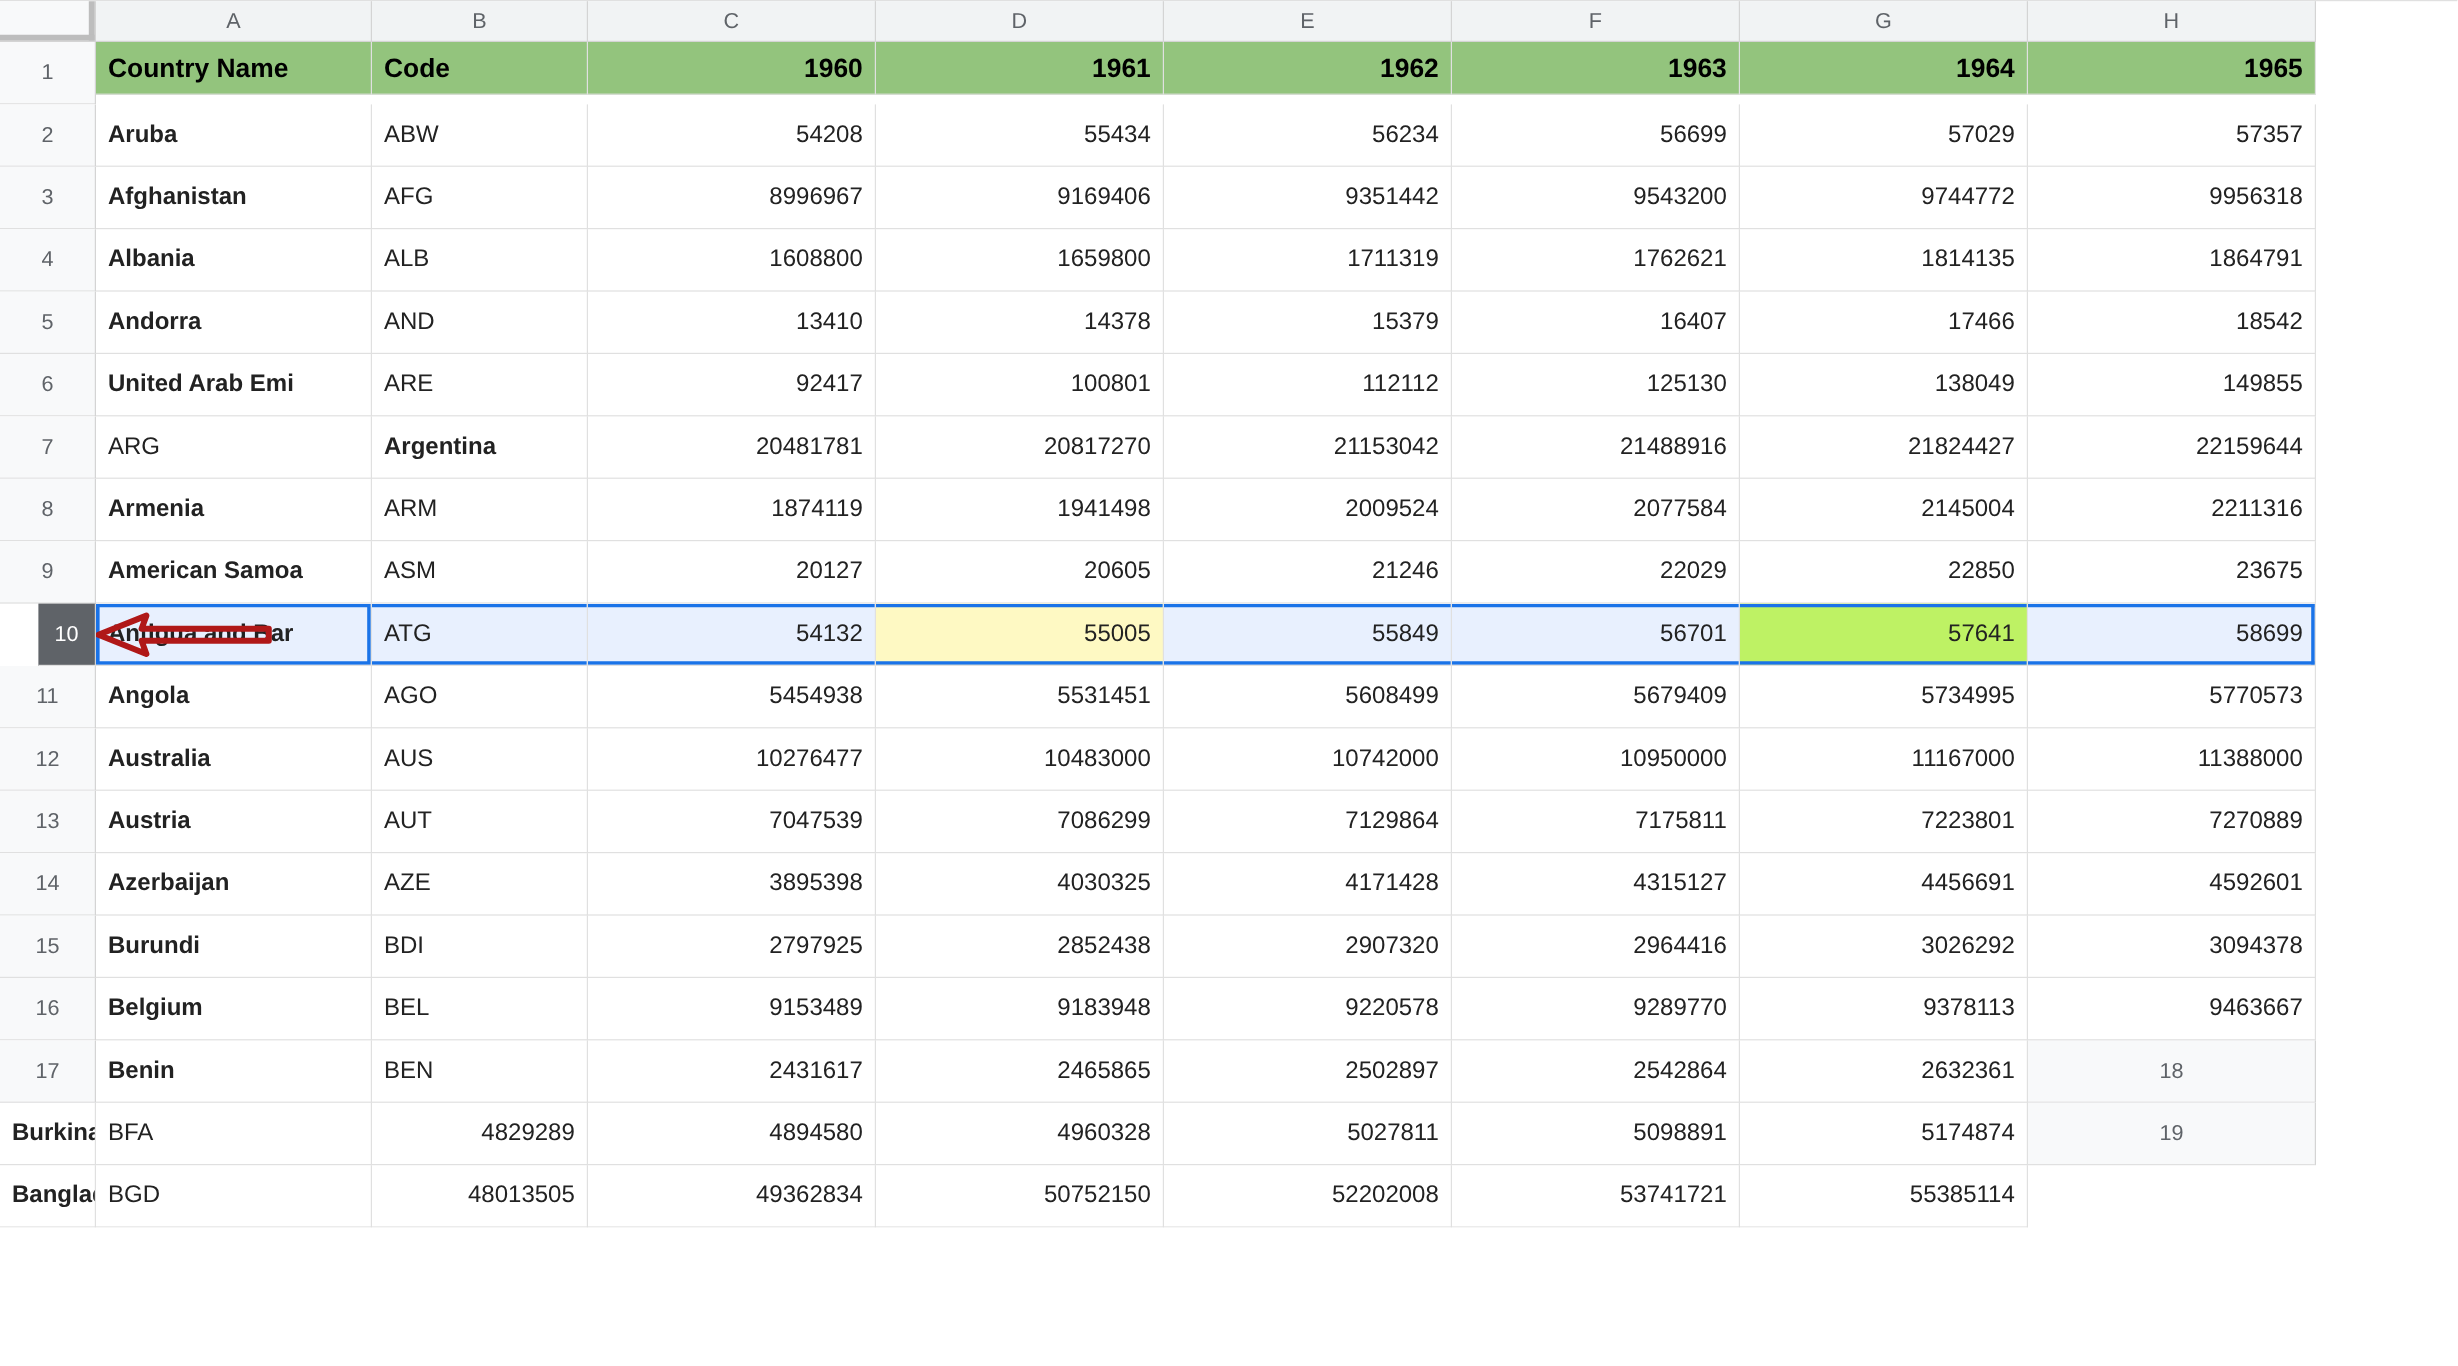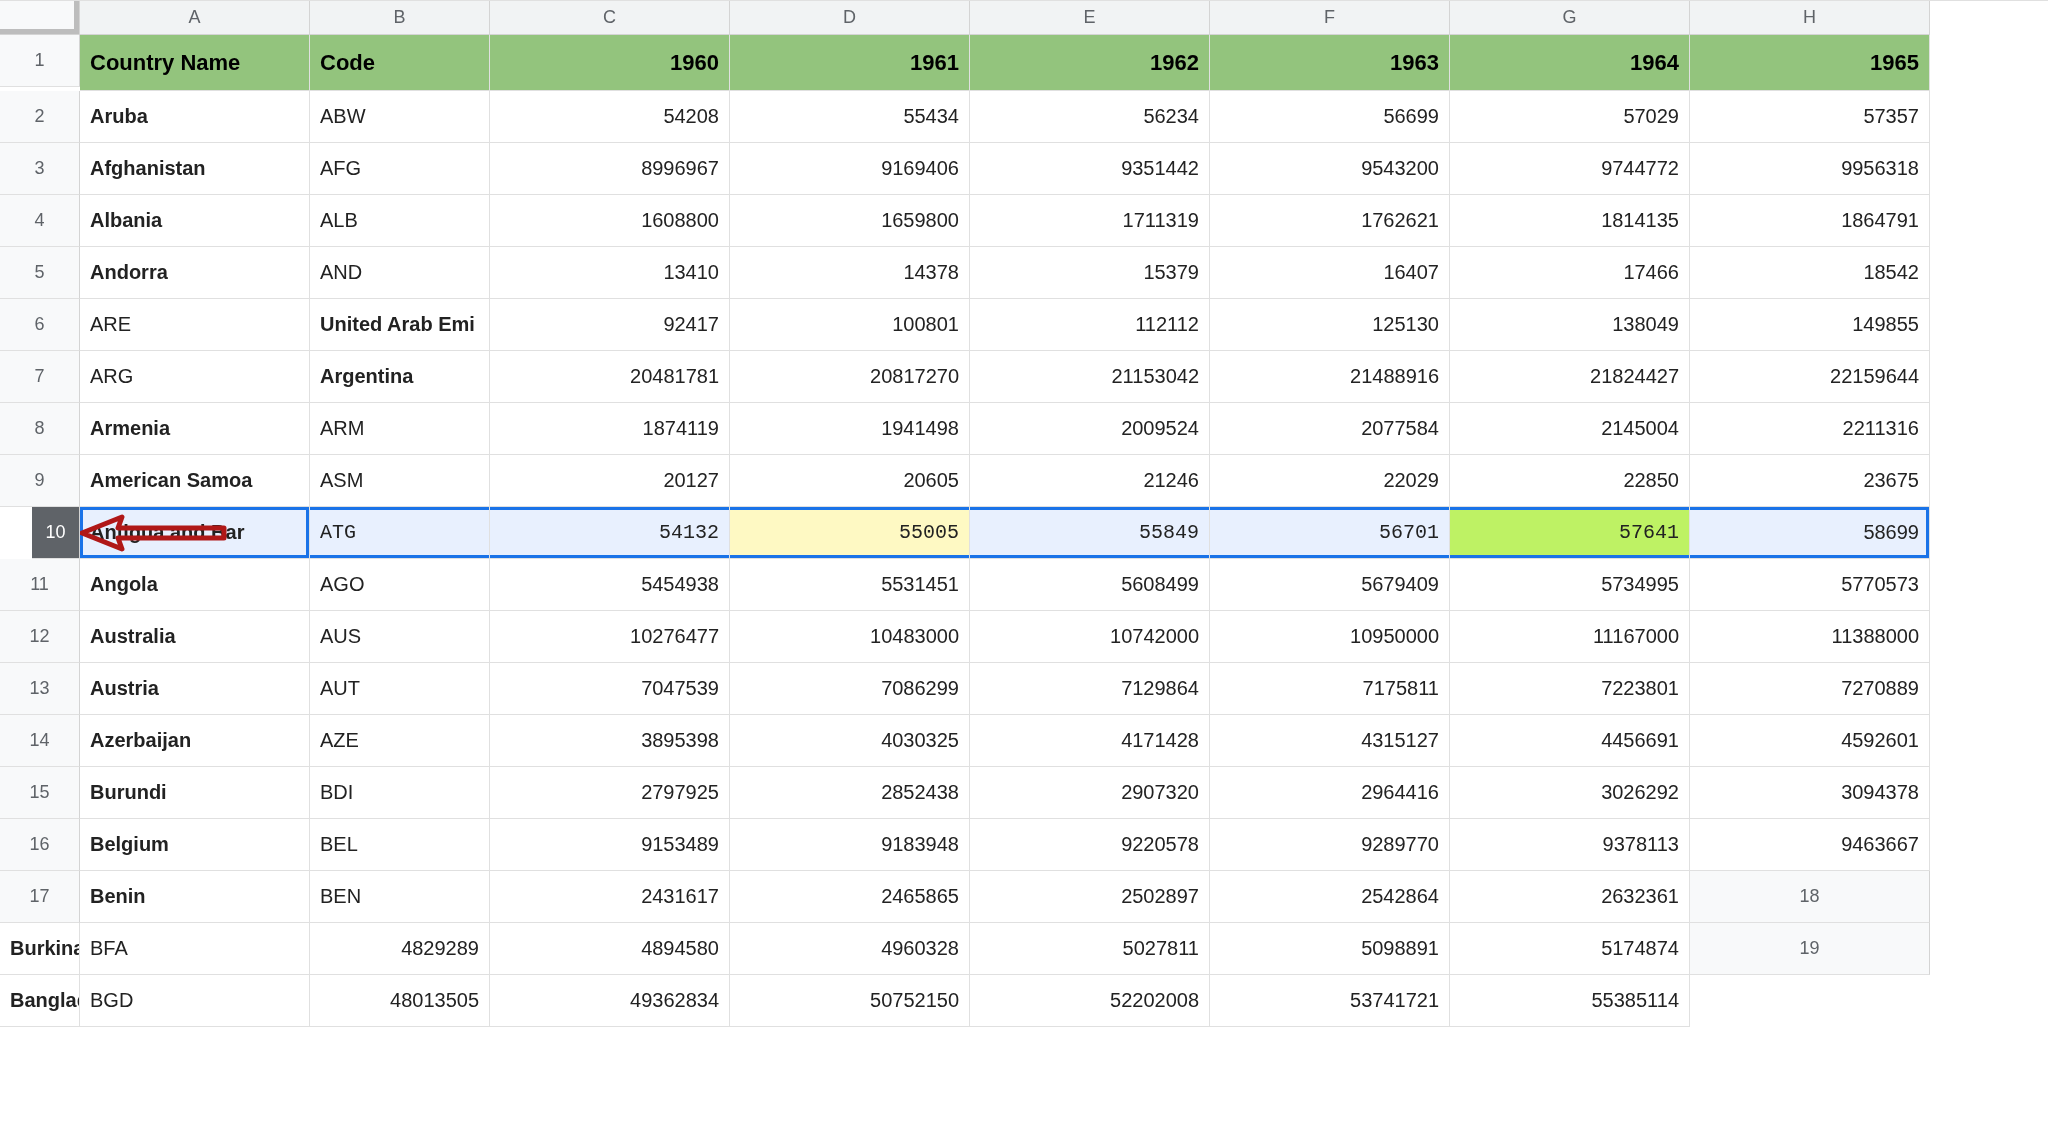--- a/index.html
+++ b/index.html
@@ -55,29 +55,29 @@
     white-space: nowrap;
     overflow: hidden;
     position: relative;
   }
   .cell.right { justify-content: flex-end; }
   .cell.bold { font-weight: 700; }
   .hdrcell {
     background: #93c47d;
     font-weight: 700;
     color: #000;
-    height: 56px;
+    height: 44px;
     font-size: 22px;
   }
   
   .active-cell {
     box-shadow: inset 0 0 0 3px #1a73e8;
     z-index: 5;
   }
-  .sel-mid   { box-shadow: inset 0 3px 0 #1a73e8, inset 0 -3px 0 #1a73e8; font-family: Liberation Mono, monospace; }
+  .sel-mid   { box-shadow: inset 0 3px 0 #1a73e8, inset 0 -3px 0 #1a73e8; }
   .sel-right { box-shadow: inset -3px 0 0 #1a73e8, inset 0 3px 0 #1a73e8, inset 0 -3px 0 #1a73e8; }
   .arrow-overlay {
     position: absolute;
     left: -6px;
     top: 50%;
     transform: translateY(-50%);
     z-index: 20;
     pointer-events: none;
   }
 </style>
@@ -133,22 +133,22 @@
     <div class="rowhdr">5</div>
     <div class="cell bold">Andorra</div>
     <div class="cell">AND</div>
     <div class="cell right">13410</div>
     <div class="cell right">14378</div>
     <div class="cell right">15379</div>
     <div class="cell right">16407</div>
     <div class="cell right">17466</div>
     <div class="cell right">18542</div>
     <div class="rowhdr">6</div>
+    <div class="cell bold">United Arab Emi</div>
     <div class="cell">ARE</div>
-    <div class="cell bold">United Arab Emi</div>
     <div class="cell right">92417</div>
     <div class="cell right">100801</div>
     <div class="cell right">112112</div>
     <div class="cell right">125130</div>
     <div class="cell right">138049</div>
     <div class="cell right">149855</div>
     <div class="rowhdr">7</div>
     <div class="cell">ARG</div>
     <div class="cell bold">Argentina</div>
     <div class="cell right">20481781</div>

